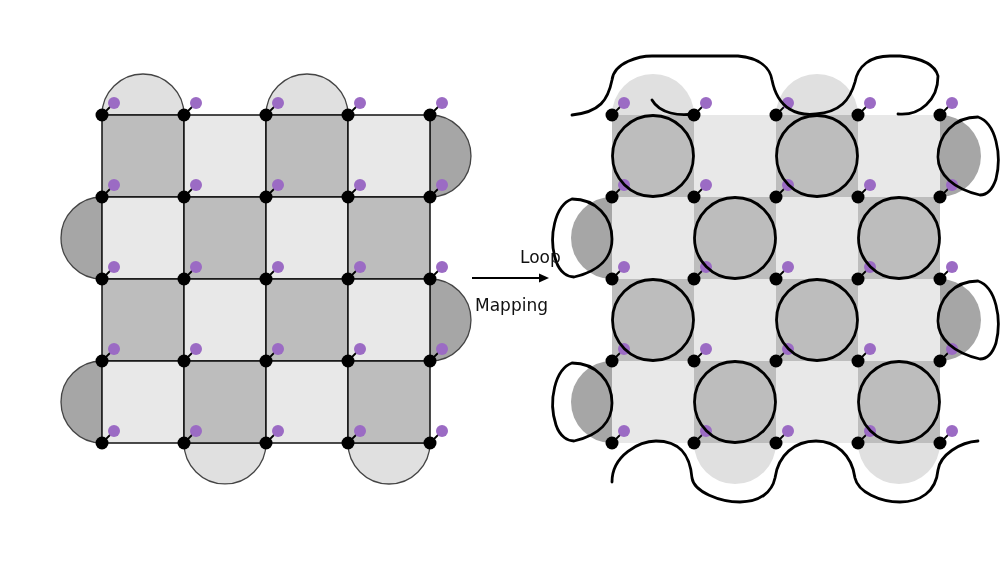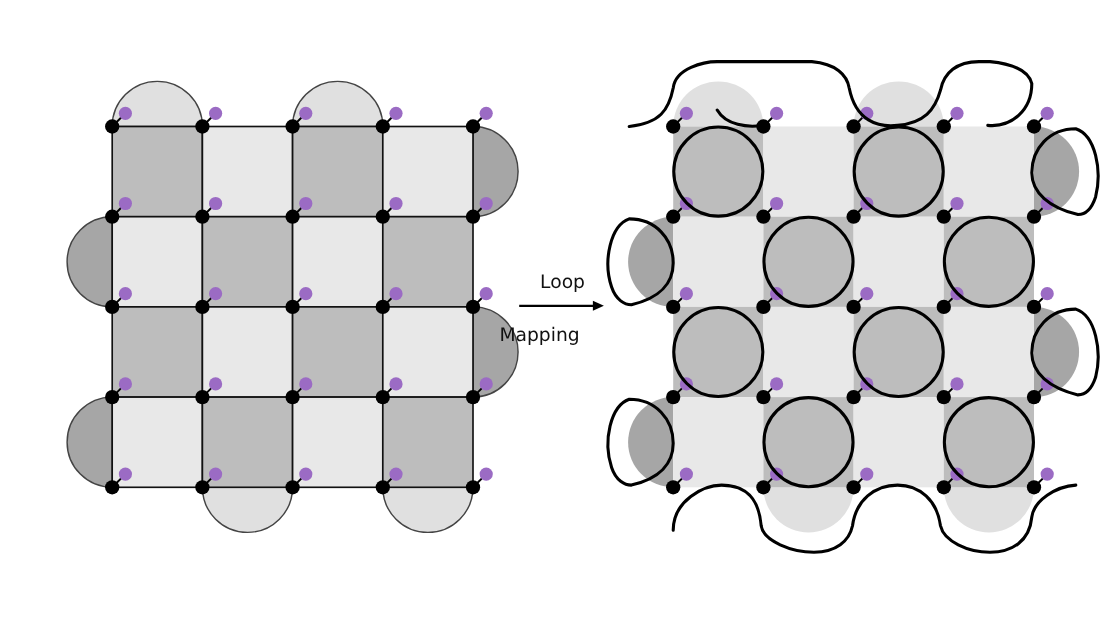--- a/index.html
+++ b/index.html
@@ -1,20 +1,20 @@
 <!DOCTYPE html>
 <html><head>
 <meta charset="utf-8">
 <style>
   html, body { margin: 0; padding: 0; background: #ffffff; }
   body { width: 1007px; height: 566px; overflow: hidden; position: relative; font-family: "DejaVu Sans", sans-serif; }
   svg { position: absolute; left: 0; top: 0; }
   .lbl { position: absolute; font-family: "DejaVu Sans", sans-serif; font-size: 17px; color: #111; white-space: nowrap; }
-  #lbl-loop { left: 491px; top: 247px; }
-  #lbl-mapping { left: 454px; top: 295px; }
+  #lbl-loop { left: 520px; top: 247px; }
+  #lbl-mapping { left: 475px; top: 295px; }
 </style>
 </head>
 <body>
 
 <svg id="canvas" width="1007" height="566" viewBox="0 0 1007 566" xmlns="http://www.w3.org/2000/svg">
   <g id="left-panel">
       <path d="M102,115 A41,41 0 0 1 184,115 Z" fill="#e0e0e0" stroke="#444" stroke-width="1.3"></path>
       <path d="M266,115 A41,41 0 0 1 348,115 Z" fill="#e0e0e0" stroke="#444" stroke-width="1.3"></path>
       <path d="M184,443 A41,41 0 0 0 266,443 Z" fill="#e0e0e0" stroke="#444" stroke-width="1.3"></path>
       <path d="M348,443 A41,41 0 0 0 430,443 Z" fill="#e0e0e0" stroke="#444" stroke-width="1.3"></path>

